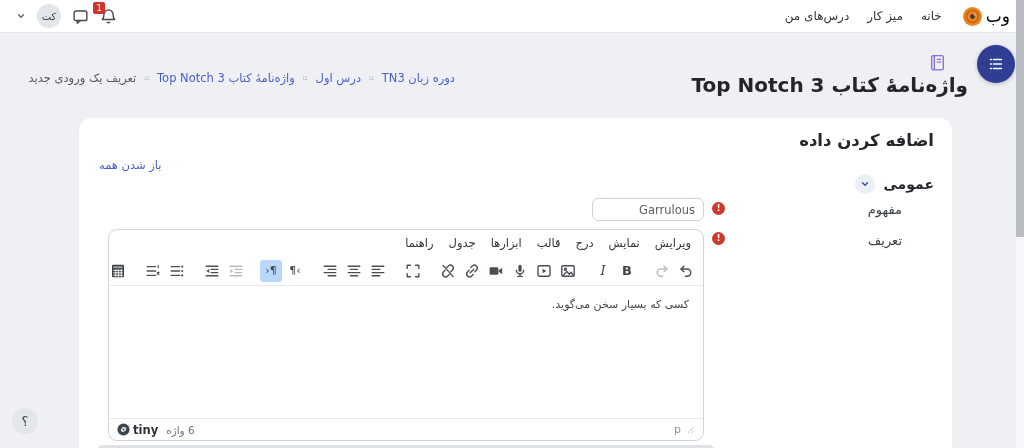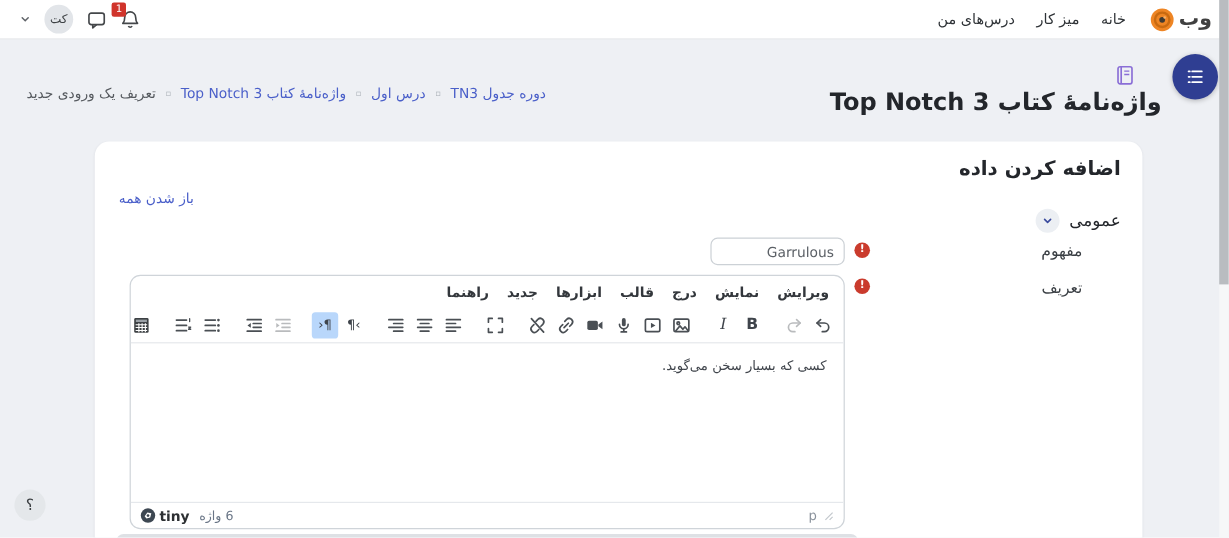--- a/index.html
+++ b/index.html
@@ -13,21 +13,21 @@
   }
   
   .navbar{
     position:absolute; top:0; left:0; right:0; height:33px;
     background:#fff; border-bottom:1px solid #e3e5e8;
     display:flex; align-items:center; justify-content:space-between;
     padding:0 14px 0 16px; z-index:6;
   }
   .nav-start{ display:flex; align-items:center; gap:20px; }
   .brand{ display:flex; align-items:center; gap:3px; cursor:pointer; }
-  .brand-text{ font-weight:bold; font-size:17px; color:#404040; letter-spacing:-0.5px; }
+  .brand-text{ font-weight:normal; font-size:17px; color:#000000; letter-spacing:-0.5px; }
   .nav-menu{ display:flex; align-items:center; gap:18px; }
   .nav-link{ font-size:12px; color:#2f3337; cursor:pointer; white-space:nowrap; }
   .nav-end{ display:flex; direction:ltr; align-items:center; gap:11px; }
   .avatar{
     width:24px; height:24px; border-radius:50%; background:#e2e5e9;
     display:flex; align-items:center; justify-content:center;
     font-size:10px; color:#3c4043; cursor:pointer;
   }
   .icon-btn{ display:flex; align-items:center; cursor:pointer; position:relative; }
   .badge{
@@ -54,21 +54,21 @@
     box-shadow:0 1px 4px rgba(0,0,0,.25);
   }
   
   .card{
     position:absolute; top:118px; left:79px; width:873px; height:346px;
     background:#fff; border-radius:12px; box-shadow:0 1px 2px rgba(30,40,60,.05);
   }
   .card-heading{ position:absolute; top:13px; right:18px; font-size:16.5px; font-weight:bold; }
   .expand-all{ position:absolute; top:40px; left:20px; font-size:11.5px; color:#4a5fc9; cursor:pointer; }
   .section-row{ position:absolute; top:56px; right:18px; display:flex; align-items:center; gap:8px; }
-  .section-title{ font-size:14px; font-weight:normal; color:#23262b; }
+  .section-title{ font-size:14px; font-weight:bold; color:#23262b; }
   .chev-circle{
     width:20px; height:20px; border-radius:50%; background:#eceff3;
     display:flex; align-items:center; justify-content:center; cursor:pointer;
   }
   .field-label{ position:absolute; right:50px; font-size:13px; color:#3a3f44; }
   .req-icon{
     position:absolute; width:13px; height:13px; border-radius:50%;
     background:#ca3b2d; color:#fff; font-size:9px; font-weight:bold;
     display:flex; align-items:center; justify-content:center; line-height:1;
   }
@@ -81,21 +81,21 @@
   
   .editor{
     position:absolute; top:111px; left:29px; width:596px; height:212px;
     border:1px solid #cfd4d9; border-radius:9px; background:#fff;
     display:flex; flex-direction:column; overflow:hidden;
   }
   .menubar{
     display:flex; align-items:center; gap:15px; height:26px; padding:0 12px;
     font-size:11.5px; color:#33373c; flex:none;
   }
-  .menu-item{ cursor:pointer;font-weight:bold; }
+  .menu-item{ cursor:pointer; }
   .toolbar{
     display:flex; align-items:center; height:30px; padding:0 6px;
     column-gap:13px; border-bottom:1px solid #e5e8ec; flex:none;
   }
   .tb-group{ display:flex; align-items:center; gap:2px; }
   .tb-btn{
     width:22px; height:22px; border-radius:3px; display:flex;
     align-items:center; justify-content:center; cursor:pointer;
   }
   .tb-btn.active{ background:#b9d7fb; }
@@ -171,21 +171,21 @@
       <span class="badge">1</span>
       <svg width="17" height="17" viewBox="0 0 16 16" fill="none" stroke="#44474a" stroke-width="1.3" stroke-linejoin="round">
           <path d="M8 1.8a4.3 4.3 0 0 0-4.3 4.3c0 3.1-1 4.2-1.5 4.7h11.6c-.5-.5-1.5-1.6-1.5-4.7A4.3 4.3 0 0 0 8 1.8z"></path>
           <path d="M6.6 12.9a1.5 1.5 0 0 0 2.8 0"></path>
         </svg>
     </span>
   </div>
 </div>
 
 <div class="breadcrumb">
-    <span class="crumb-link">دوره جدول TN3</span>
+    <span class="crumb-link">دوره زبان TN3</span>
     <span class="crumb-sep">▫</span>
     <span class="crumb-link">درس اول</span>
     <span class="crumb-sep">▫</span>
     <span class="crumb-link">واژه‌نامهٔ کتاب Top Notch 3</span>
     <span class="crumb-sep">▫</span>
     <span class="crumb-current">تعریف یک ورودی جدید</span>
   </div>
 
 <span class="book-icon">
   <svg width="17" height="18" viewBox="0 0 16 17" fill="none" stroke="#8a6ed6" stroke-width="1.3" stroke-linejoin="round">
@@ -222,21 +222,21 @@
   <div class="field-label" style="top:115px">تعریف</div>
   <span class="req-icon" style="top:114px; right:227px">!</span>
 
   <div class="editor">
     <div class="menubar">
         <span class="menu-item">ویرایش</span>
         <span class="menu-item">نمایش</span>
         <span class="menu-item">درج</span>
         <span class="menu-item">قالب</span>
         <span class="menu-item">ابزارها</span>
-        <span class="menu-item">جدید</span>
+        <span class="menu-item">جدول</span>
         <span class="menu-item">راهنما</span>
       </div>
     <div class="toolbar">
         <div class="tb-group">
           <div class="tb-btn">
             <svg viewBox="0 0 16 16" width="16" height="16" fill="none" stroke="#4a4f54" stroke-width="1.4" stroke-linecap="round" stroke-linejoin="round">
               <path d="M6 3.2 3 6l3 2.8"></path>
               <path d="M3 6h6.2a3.6 3.6 0 0 1 0 7.2H7.4"></path>
             </svg>
           </div>

